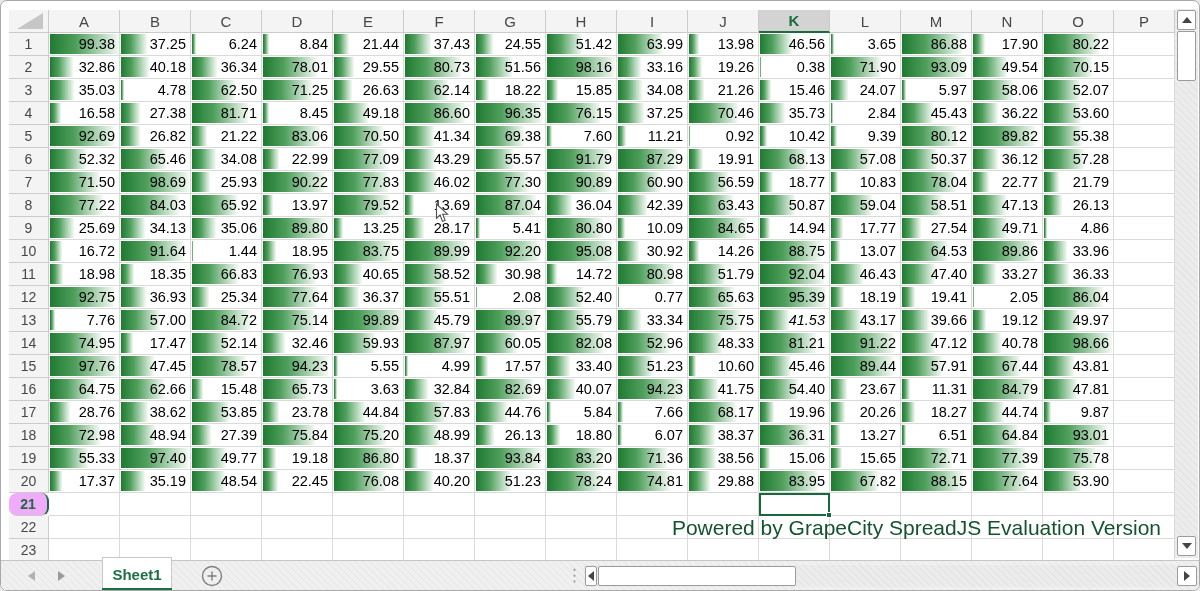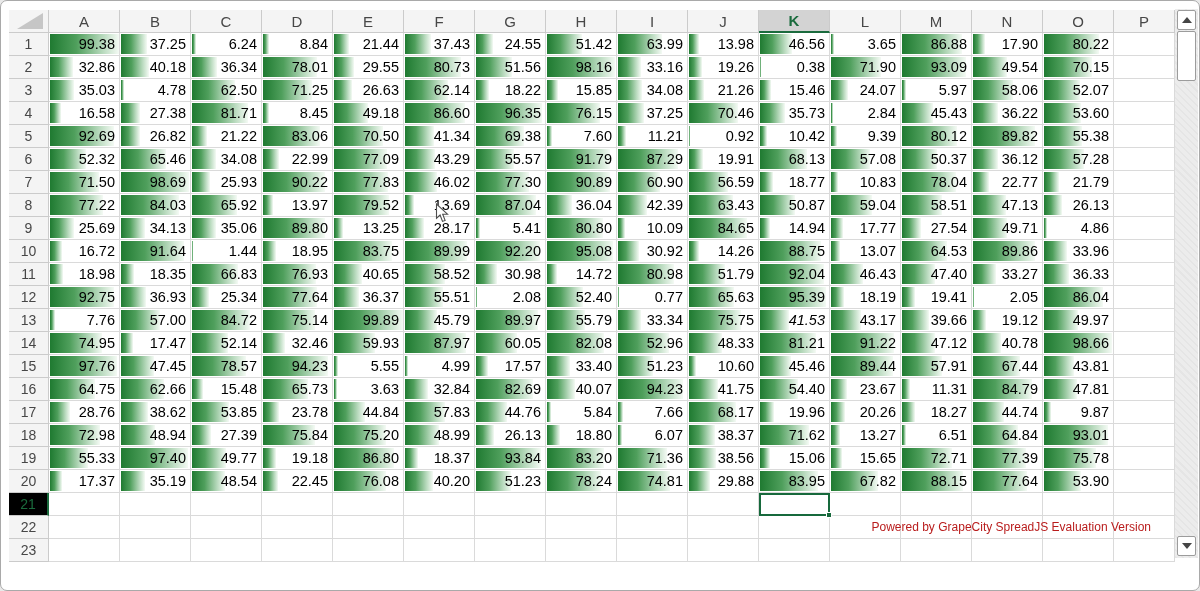--- a/index.html
+++ b/index.html
@@ -10,36 +10,36 @@
   
   .hcell, .rhead, .corner {
     position:absolute; background:#f4f4f4;
     border-right:1px solid #cbcbcb; border-bottom:1px solid #cbcbcb;
     display:flex; align-items:center; justify-content:center;
     color:#474747; font-size:15px; user-select:none;
   }
   .rhead { font-size:14px; }
   .hcell.sel { background:#d3d3d3; color:#1a6b3d; font-weight:bold;
                border-bottom:2px solid #1a6b3d; }
-  .rhead.sel { background:#000000; color:#1a6b3d; font-weight:normal;
-               border-right:2px solid #1a6b3d; }
+  .rhead.sel { background:#f0abfc; color:#1a6b3d; font-weight:bold;
+               border-right:2px solid #1a6b3d;border-radius:8px; }
   
   .cell { position:absolute; background:#fff;
           border-right:1px solid #dadada; border-bottom:1px solid #dadada; }
   .cell .bar { position:absolute; left:1px; top:1px; bottom:1px;
           background:linear-gradient(90deg,#1f7a31 0%,#4f9f5c 38%,#bcdcc1 78%,#f4faf4 100%); }
   .cell .num { position:absolute; right:4px; top:0; bottom:0;
           display:flex; align-items:center; font-size:14.5px; color:#000; }
   
   .selbox { position:absolute; border:2px solid #17693c; background:transparent; z-index:5; }
   .selbox .handle { position:absolute; right:-4px; bottom:-4px; width:6px; height:6px;
           background:#17693c; border:1px solid #fff; }
   
-  .wmark { position:absolute; right:48px; height:23px; line-height:23px;
-          color:#b91c1c; font-size:12px; text-align:right; z-index:4; white-space:nowrap; }
+  .wmark { position:absolute; right:38px; height:23px; line-height:23px;
+          color:#14532d; font-size:21px; text-align:right; z-index:4; white-space:nowrap; }
   
   .vsb { position:absolute; left:1174px; top:8px; width:23px; height:549px;
          background:#ececec repeating-linear-gradient(45deg, rgba(0,0,0,.03) 0 1.5px, transparent 1.5px 5px); z-index:6; }
   .sbtn { position:absolute; background:#fff; border:1px solid #9c9c9c; border-radius:2px;
           display:flex; align-items:center; justify-content:center; }
   .tri-up   { width:0;height:0;border-left:5px solid transparent;border-right:5px solid transparent;border-bottom:6px solid #454545; }
   .tri-down { width:0;height:0;border-left:5px solid transparent;border-right:5px solid transparent;border-top:6px solid #454545; }
   .tri-left { width:0;height:0;border-top:5px solid transparent;border-bottom:5px solid transparent;border-right:6px solid #454545; }
   .tri-right{ width:0;height:0;border-top:5px solid transparent;border-bottom:5px solid transparent;border-left:6px solid #454545; }
   .vthumb { position:absolute; left:2px; top:22px; width:19px; height:50px;
@@ -1194,21 +1194,21 @@
       <div class="cell" style="left: 616px; top: 423px; width: 71px; height: 23px;">
         <div class="bar" style="width: 4px;"></div>
         <div class="num">6.07</div>
       </div>
       <div class="cell" style="left: 687px; top: 423px; width: 71px; height: 23px;">
         <div class="bar" style="width: 26px;"></div>
         <div class="num">38.37</div>
       </div>
       <div class="cell" style="left: 758px; top: 423px; width: 71px; height: 23px;">
         <div class="bar" style="width: 49px;"></div>
-        <div class="num">71.62</div>
+        <div class="num">36.31</div>
       </div>
       <div class="cell" style="left: 829px; top: 423px; width: 71px; height: 23px;">
         <div class="bar" style="width: 9px;"></div>
         <div class="num">13.27</div>
       </div>
       <div class="cell" style="left: 900px; top: 423px; width: 71px; height: 23px;">
         <div class="bar" style="width: 4px;"></div>
         <div class="num">6.51</div>
       </div>
       <div class="cell" style="left: 971px; top: 423px; width: 71px; height: 23px;">
@@ -1401,20 +1401,42 @@
   <div class="vsb">
     <div class="sbtn" style="left:2px;top:1px;width:19px;height:20px;">
       <div class="tri-up"></div>
     </div>
     <div class="vthumb"></div>
     <div class="sbtn" style="left:2px;top:527px;width:19px;height:20px;">
       <div class="tri-down"></div>
     </div>
   </div>
 
+  <div class="tabbar">
+    <div class="navtri-l" style="left:27px;"></div>
+    <div class="navtri-r" style="left:57px;"></div>
+    <div class="sheettab">Sheet1</div>
+    <div class="addbtn">
+      <svg width="22" height="22" viewBox="0 0 22 22">
+        <circle cx="11" cy="11" r="9.5" fill="none" stroke="#7f7f7f" stroke-width="1.4"></circle>
+        <line x1="11" y1="6.5" x2="11" y2="15.5" stroke="#7f7f7f" stroke-width="1.4"></line>
+        <line x1="6.5" y1="11" x2="15.5" y2="11" stroke="#7f7f7f" stroke-width="1.4"></line>
+      </svg>
+    </div>
+    <div class="dots">⋮</div>
+    <div class="hsb">
+      <div class="sbtn" style="left:1px;top:1px;width:12px;height:20px;">
+        <div class="tri-left"></div>
+      </div>
+      <div class="hthumb"></div>
+      <div class="sbtn" style="right:1px;top:1px;width:20px;height:20px;">
+        <div class="tri-right"></div>
+      </div>
+    </div>
+  </div>
 
   <div class="cursor">
     <svg width="15" height="21" viewBox="0 0 15 21">
       <path d="M1.5 1 L1.5 15.2 L5.1 12 L7.5 18.4 L10.1 17.4 L7.7 11.2 L12.5 11.2 Z" fill="#ffffff" stroke="#4d4d4d" stroke-width="1.1"></path>
     </svg>
   </div>
 
 </div>
 
 </body></html>

